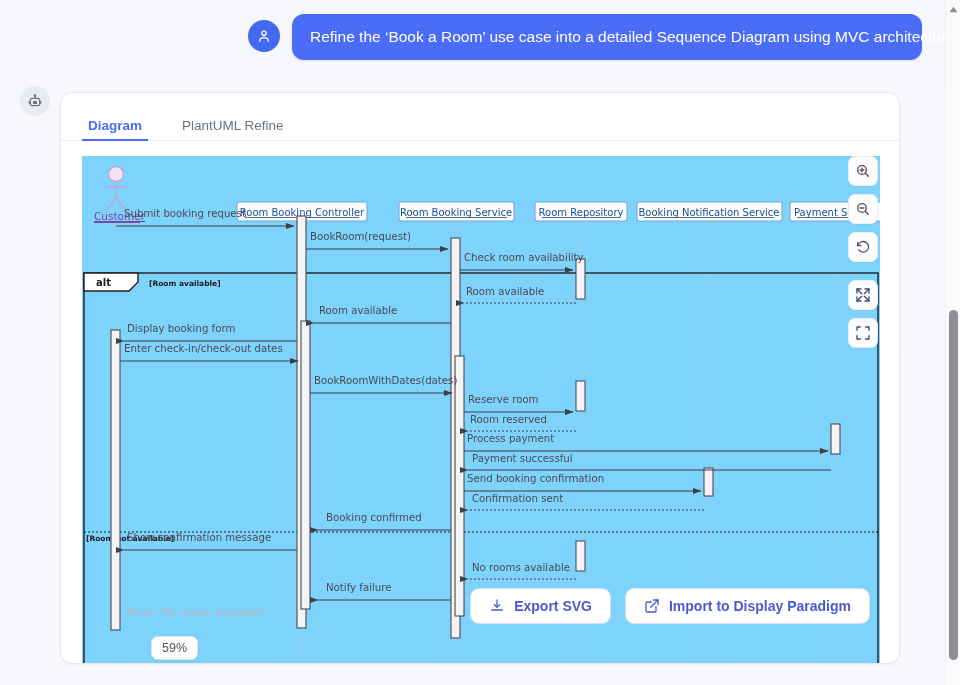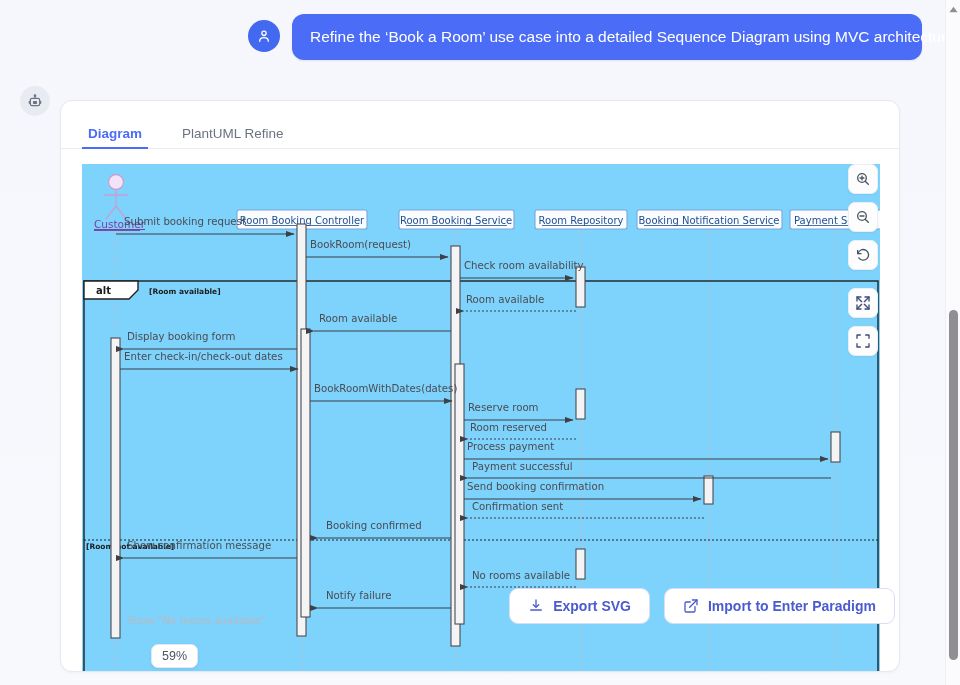--- a/index.html
+++ b/index.html
@@ -45,21 +45,21 @@
   
   .bot-avatar {
     position: absolute; left: 20px; top: 86px;
     width: 30px; height: 30px; border-radius: 50%;
     background: #e9ebf2;
     display: flex; align-items: center; justify-content: center;
   }
 
   
   .card {
-    position: absolute; left: 60px; top: 100px;
+    position: absolute; left: 60px; top: 92px;
     width: 840px; height: 572px;
     background: #fff;
     border: 1px solid #e7e9f2;
     border-radius: 12px;
     box-shadow: 0 1px 3px rgba(60,70,120,.05);
     overflow: hidden;
   }
   .tabs {
     height: 34px;
     display: flex; align-items: flex-end;
@@ -124,21 +124,21 @@
     padding: 4px 10px;
     box-shadow: 0 1px 3px rgba(60,70,120,.10);
     z-index: 6;
   }
 
   
   .actions {
     position: absolute; left: 60px; top: 588px;
     width: 840px;
     display: flex; justify-content: flex-end; align-items: center;
-    gap: 14px; padding-right: 5px;
+    gap: 14px; padding-right: 30px;
   }
   .abtn {
     display: inline-flex; align-items: center; gap: 9px;
     height: 36px; padding: 0 18px;
     border: 1px solid #d9ddf5;
     border-radius: 9px;
     background: #fff;
     color: #4a5bd0;
     font-size: 14px;
     font-weight: 600;
@@ -388,21 +388,21 @@
         <path d="M4 18h16"></path>
       </svg>
       <span>Export SVG</span>
     </div>
     <div class="abtn">
       <svg width="16" height="16" viewBox="0 0 24 24" fill="none" stroke="#4a5bd0" stroke-width="2" stroke-linecap="round" stroke-linejoin="round">
         <path d="M18 13v6a2 2 0 0 1-2 2H5a2 2 0 0 1-2-2V8a2 2 0 0 1 2-2h6"></path>
         <path d="M14 3h7v7"></path>
           <path d="M10 14L21 3"></path>
       </svg>
-      <span>Import to Enter Paradigm</span>
+      <span>Import to Display Paradigm</span>
     </div>
   </div>
 
   <div class="page-scroll">
     <div class="ps-arrow">
       <svg width="9" height="7" viewBox="0 0 10 7">
         <path d="M5 0.5 L9.5 6.5 L0.5 6.5 z" fill="#8e8e93"></path>
       </svg>
     </div>
     <div class="ps-thumb"></div>

